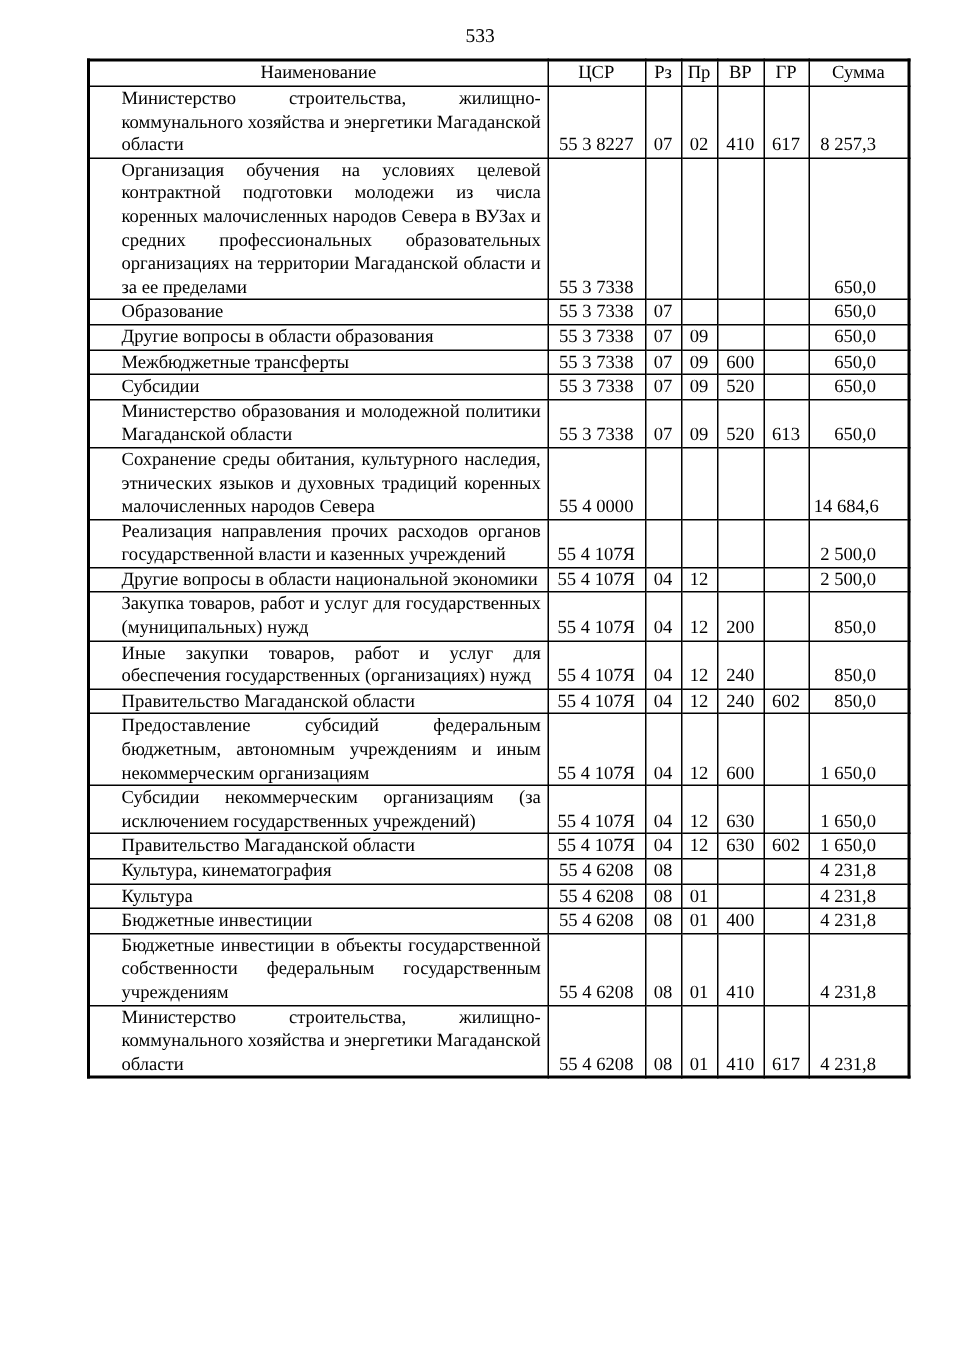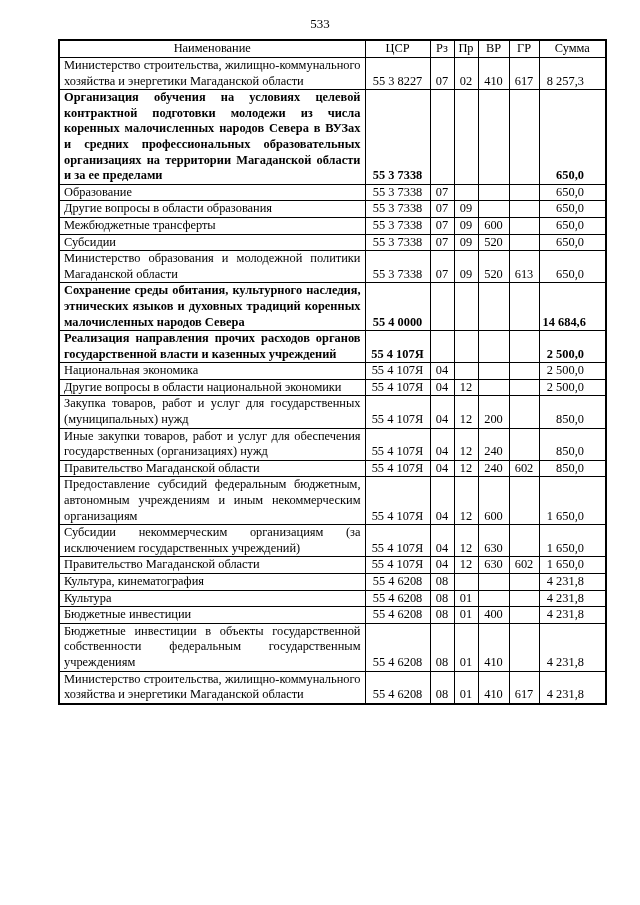--- a/index.html
+++ b/index.html
@@ -50,42 +50,42 @@
   th {
     font-weight: normal;
     text-align: center;
     vertical-align: middle;
     height: 16px;
     padding: 0 1px;
   }
   td.name {
     text-align: justify;
     vertical-align: top;
-    padding-left: 4px;
+    padding-left: 21px;
     padding-right: 4px;
   }
   td.csr {
     text-align: center;
     vertical-align: bottom;
     white-space: nowrap;
     padding: 0 1px;
   }
   td.rz, td.pr, td.vr, td.gr {
     text-align: center;
     vertical-align: bottom;
     padding: 0 1px;
   }
   td.sum {
     text-align: right;
     vertical-align: bottom;
     white-space: nowrap;
     padding-right: 21px;
   }
   tr.bold td {
-    font-weight: bold;
+    font-weight: normal;
   }
 </style>
 </head>
 <body>
 
 <div class="page">
   <div class="page-number">533</div>
 
   <table class="budget">
     <colgroup>
@@ -184,29 +184,20 @@
         <tr class="bold">
           <td class="name">Реализация направления прочих расходов органов государственной власти и казенных учреждений</td>
           <td class="csr">55 4 107Я</td>
           <td class="rz"></td>
           <td class="pr"></td>
           <td class="vr"></td>
           <td class="gr"></td>
           <td class="sum">2 500,0</td>
         </tr>
         <tr>
-          <td class="name">Национальная экономика</td>
-          <td class="csr">55 4 107Я</td>
-          <td class="rz">04</td>
-          <td class="pr"></td>
-          <td class="vr"></td>
-          <td class="gr"></td>
-          <td class="sum">2 500,0</td>
-        </tr>
-        <tr>
           <td class="name">Другие вопросы в области национальной экономики</td>
           <td class="csr">55 4 107Я</td>
           <td class="rz">04</td>
           <td class="pr">12</td>
           <td class="vr"></td>
           <td class="gr"></td>
           <td class="sum">2 500,0</td>
         </tr>
         <tr>
           <td class="name">Закупка товаров, работ и услуг для государственных (муниципальных) нужд</td>

